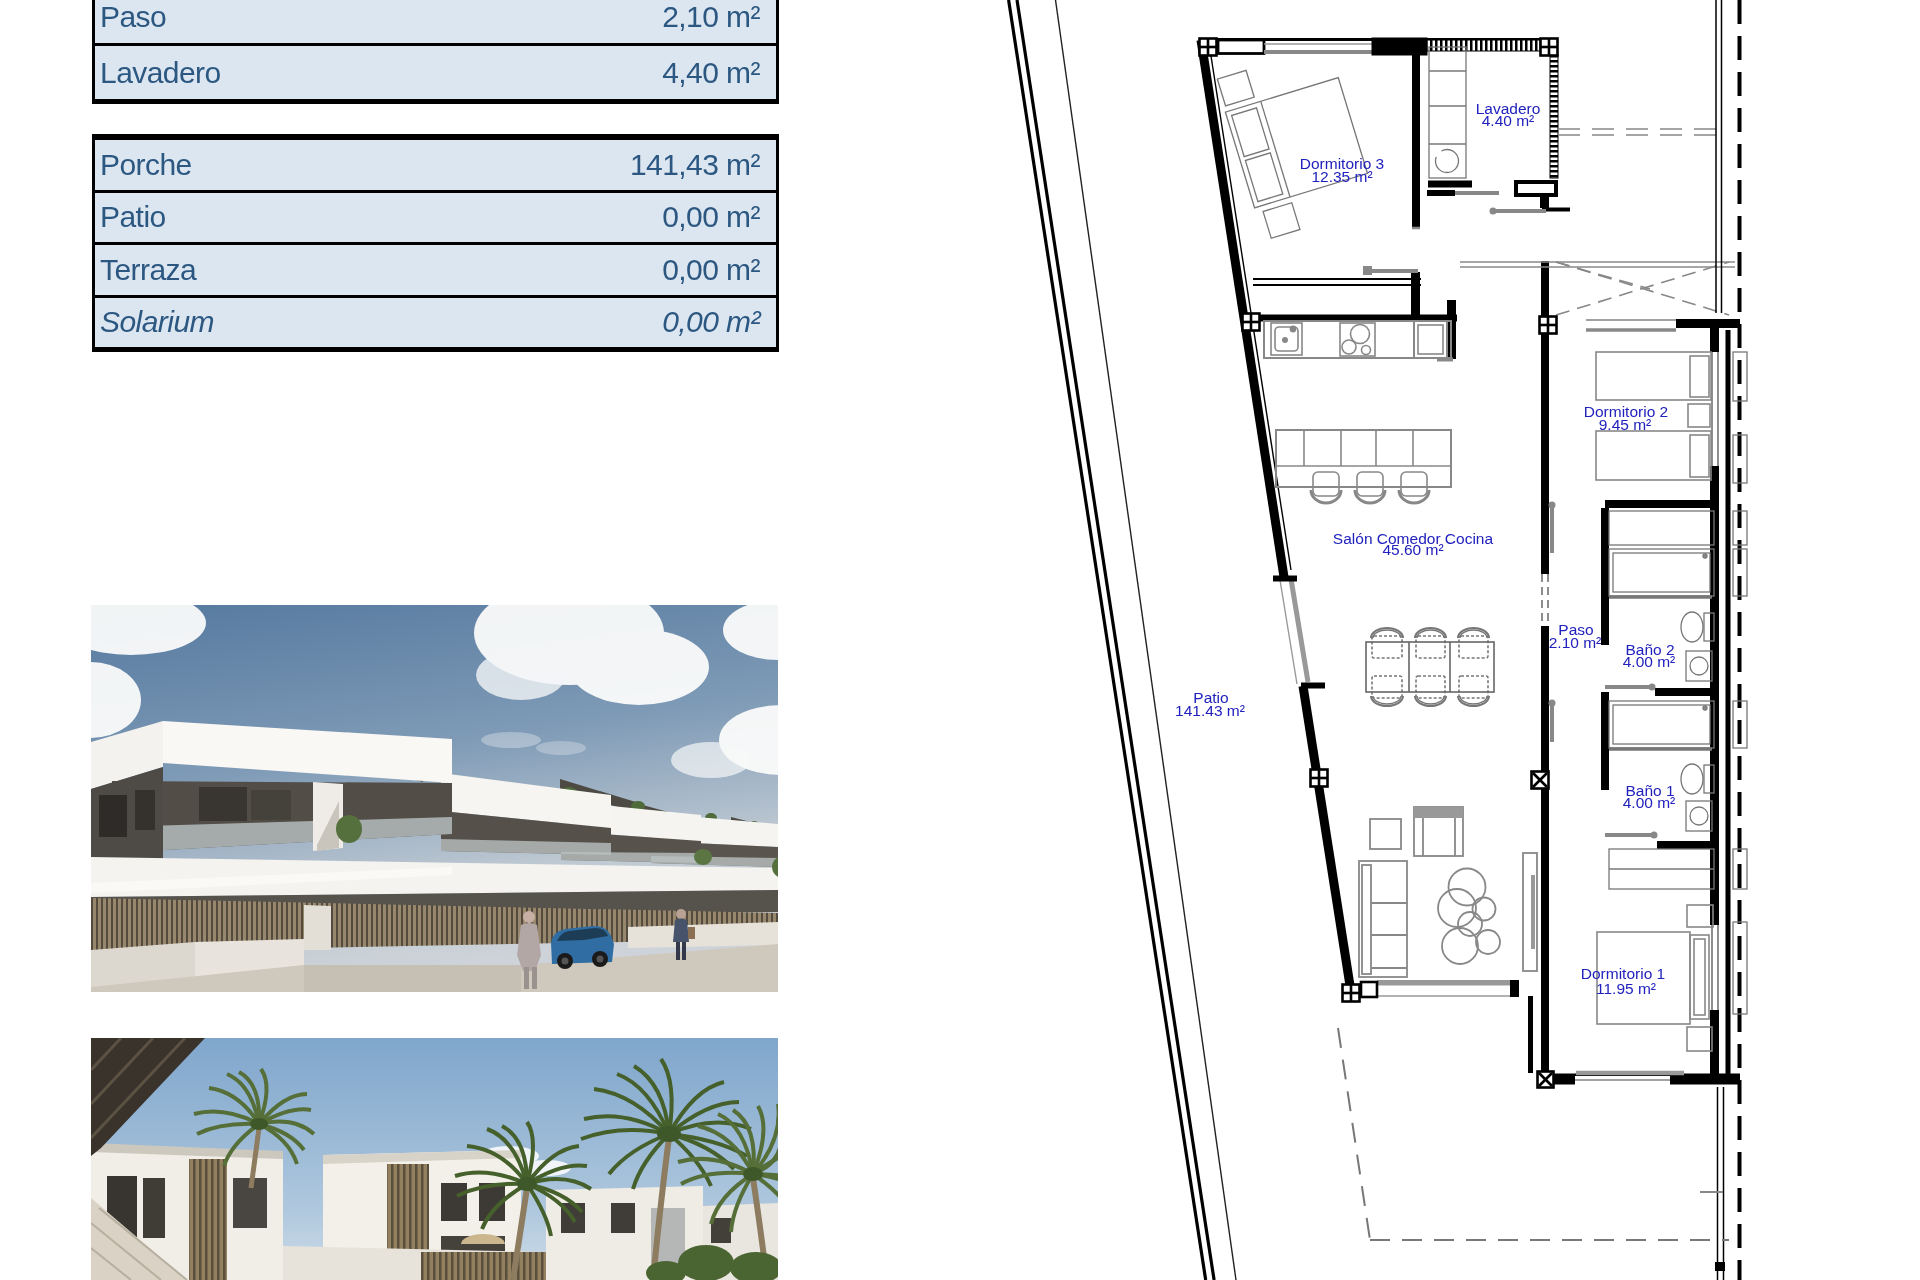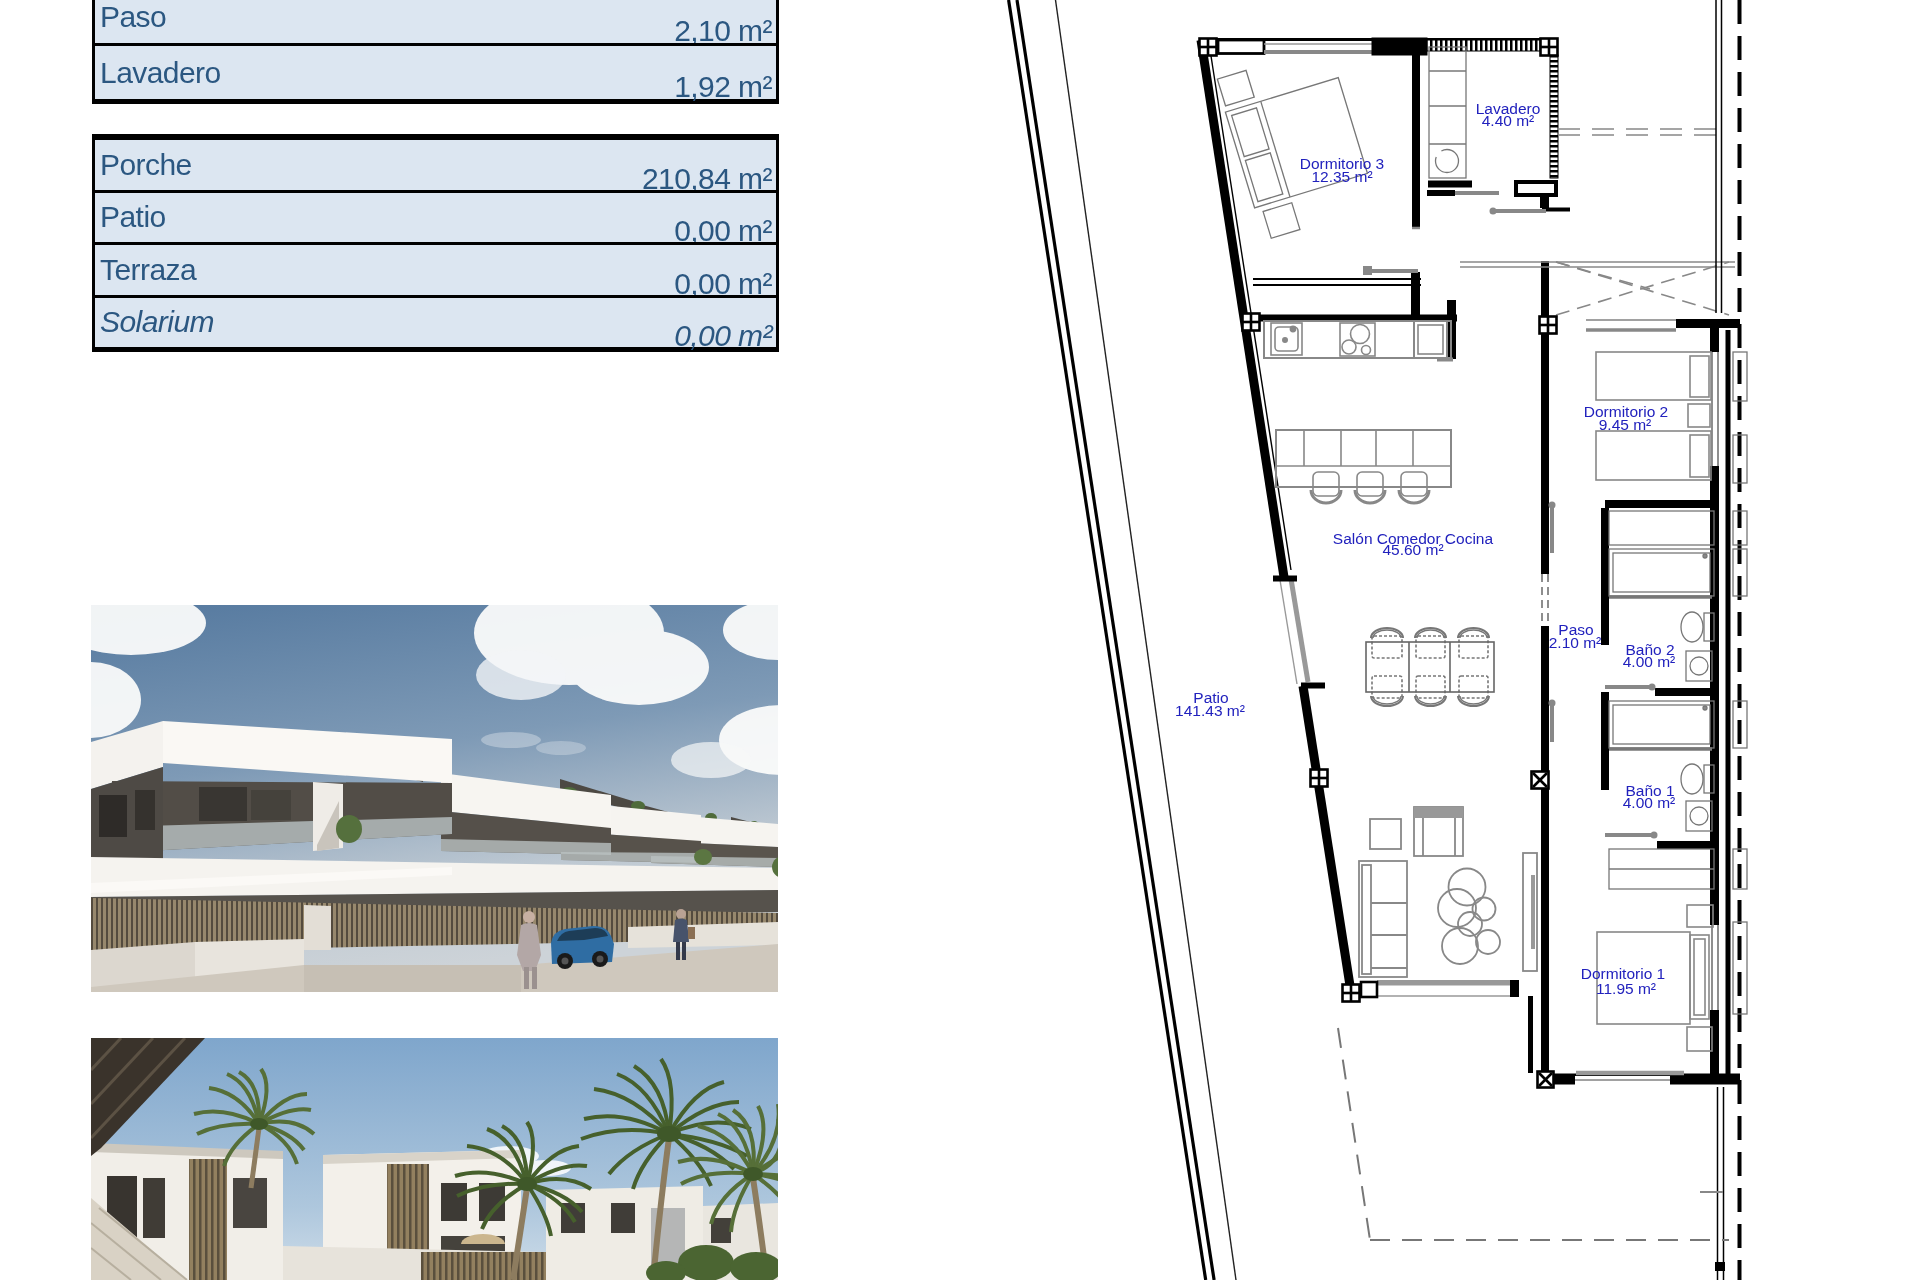--- a/index.html
+++ b/index.html
@@ -1,44 +1,44 @@
 <!DOCTYPE html>
 <html><head>
 <meta charset="utf-8">
 <style>
 html,body{margin:0;padding:0;}
 body{width:1920px;height:1280px;position:relative;background:#fff;font-family:"Liberation Sans",sans-serif;overflow:hidden;}
 .tbl{position:absolute;left:92px;width:681px;background:#dce6f1;border:3px solid #000;border-bottom-width:5px;}
 .row{position:relative;color:#2b5781;font-size:30px;letter-spacing:-0.55px;}
 .row .lbl{position:absolute;left:5px;top:50%;transform:translateY(-50%);}
-.row .val{position:absolute;right:4px;top:50%;transform:translateY(-50%);margin-top:14px;}
+.row .val{position:absolute;right:16px;top:50%;transform:translateY(-50%);}
 .div{border-top:3px solid #000;}
 .bold{font-weight:bold;}
 #photo1{position:absolute;left:91px;top:605px;width:687px;height:387px;}
 #photo2{position:absolute;left:91px;top:1038px;width:687px;height:242px;}
 #plan{position:absolute;left:960px;top:0;width:960px;height:1280px;}
 </style>
 </head>
 <body>
 
 <div class="tbl" style="top:-13px;height:109px;">
   <div class="row" style="height:53px;">
       <span class="lbl">Paso</span>
       <span class="val">2,10 m²</span>
     </div>
   <div class="row div" style="height:53px;">
       <span class="lbl">Lavadero</span>
-      <span class="val">1,92 m²</span>
+      <span class="val">4,40 m²</span>
     </div>
 </div>
 
 <div class="tbl" style="top:134px;">
   <div class="row div" style="height:49.5px;">
       <span class="lbl">Porche</span>
-      <span class="val">210,84 m²</span>
+      <span class="val">141,43 m²</span>
     </div>
   <div class="row div" style="height:49.5px;">
       <span class="lbl">Patio</span>
       <span class="val">0,00 m²</span>
     </div>
   <div class="row div" style="height:49.5px;">
       <span class="lbl">Terraza</span>
       <span class="val">0,00 m²</span>
     </div>
   <div class="row div" style="height:49.5px;font-style:italic;">

